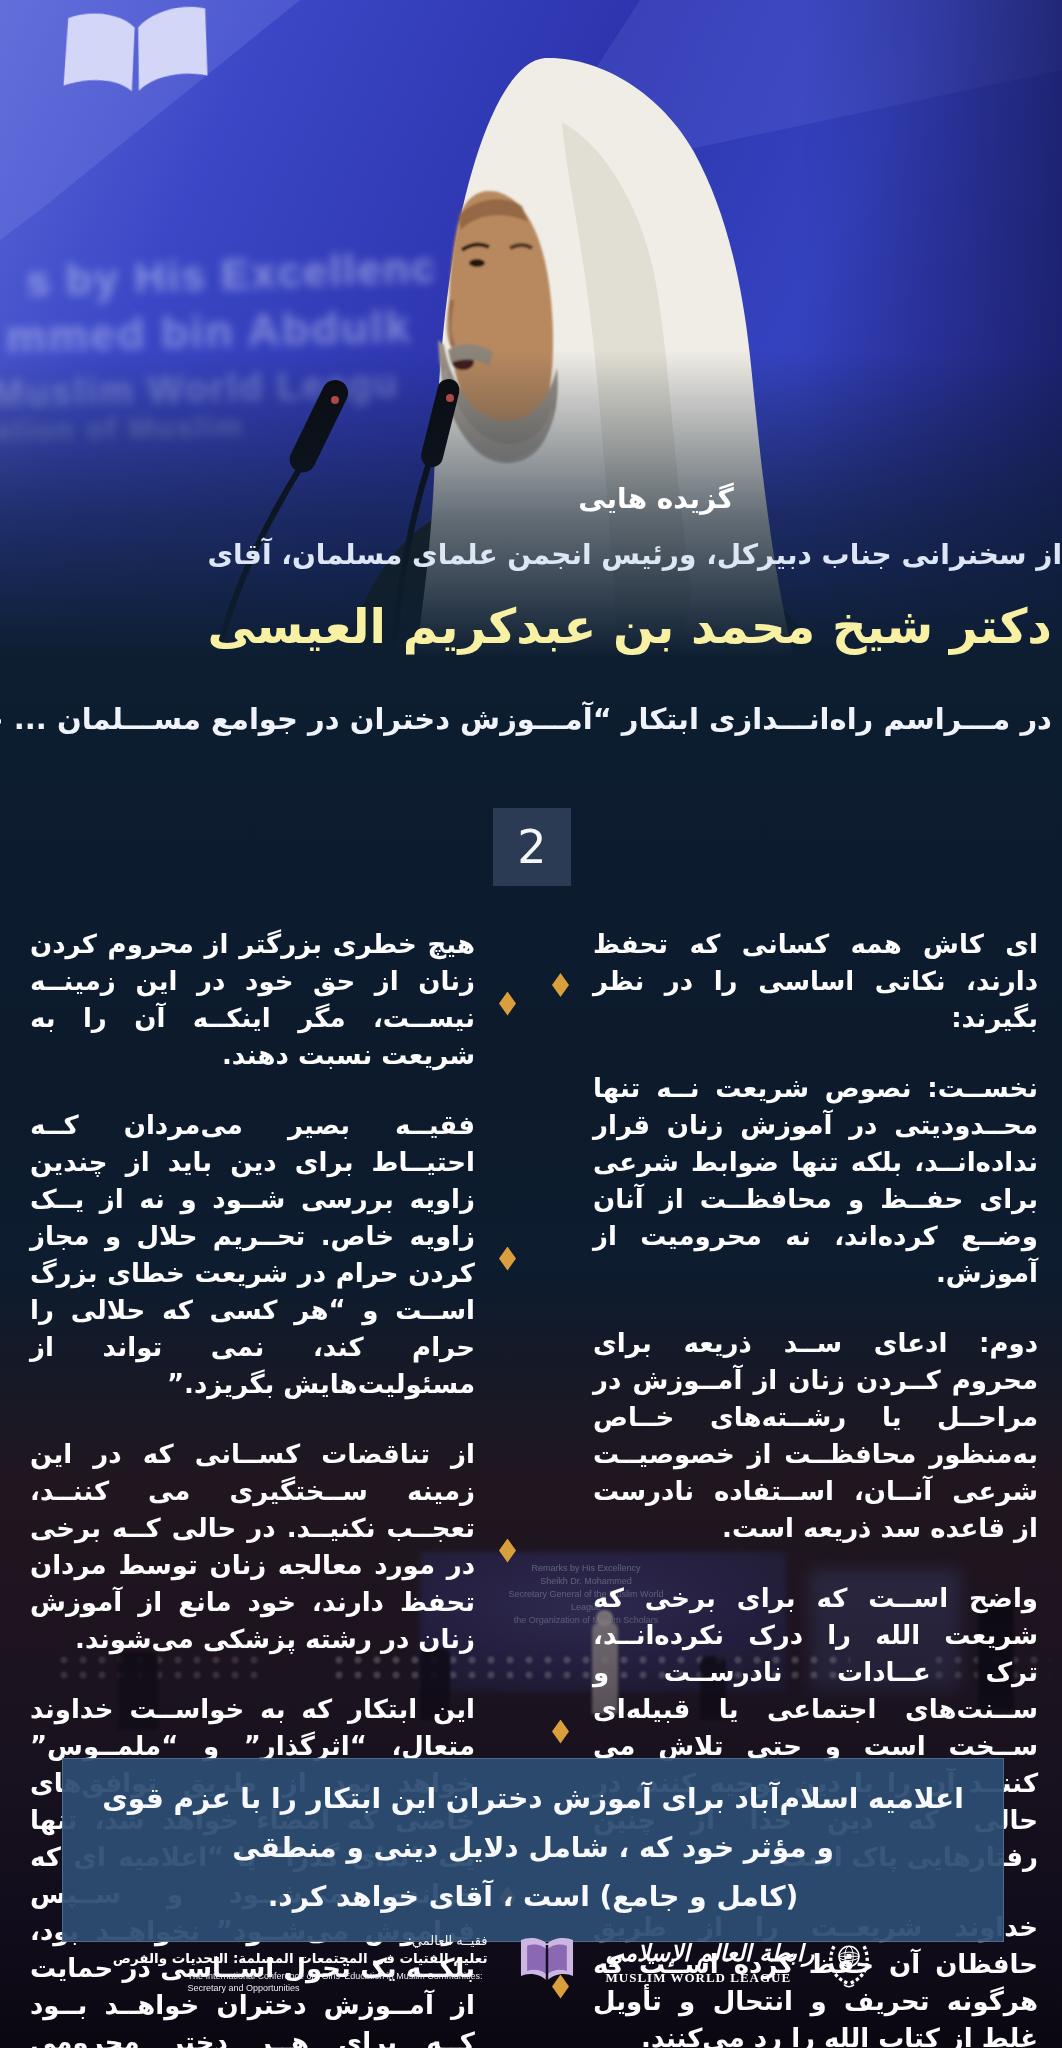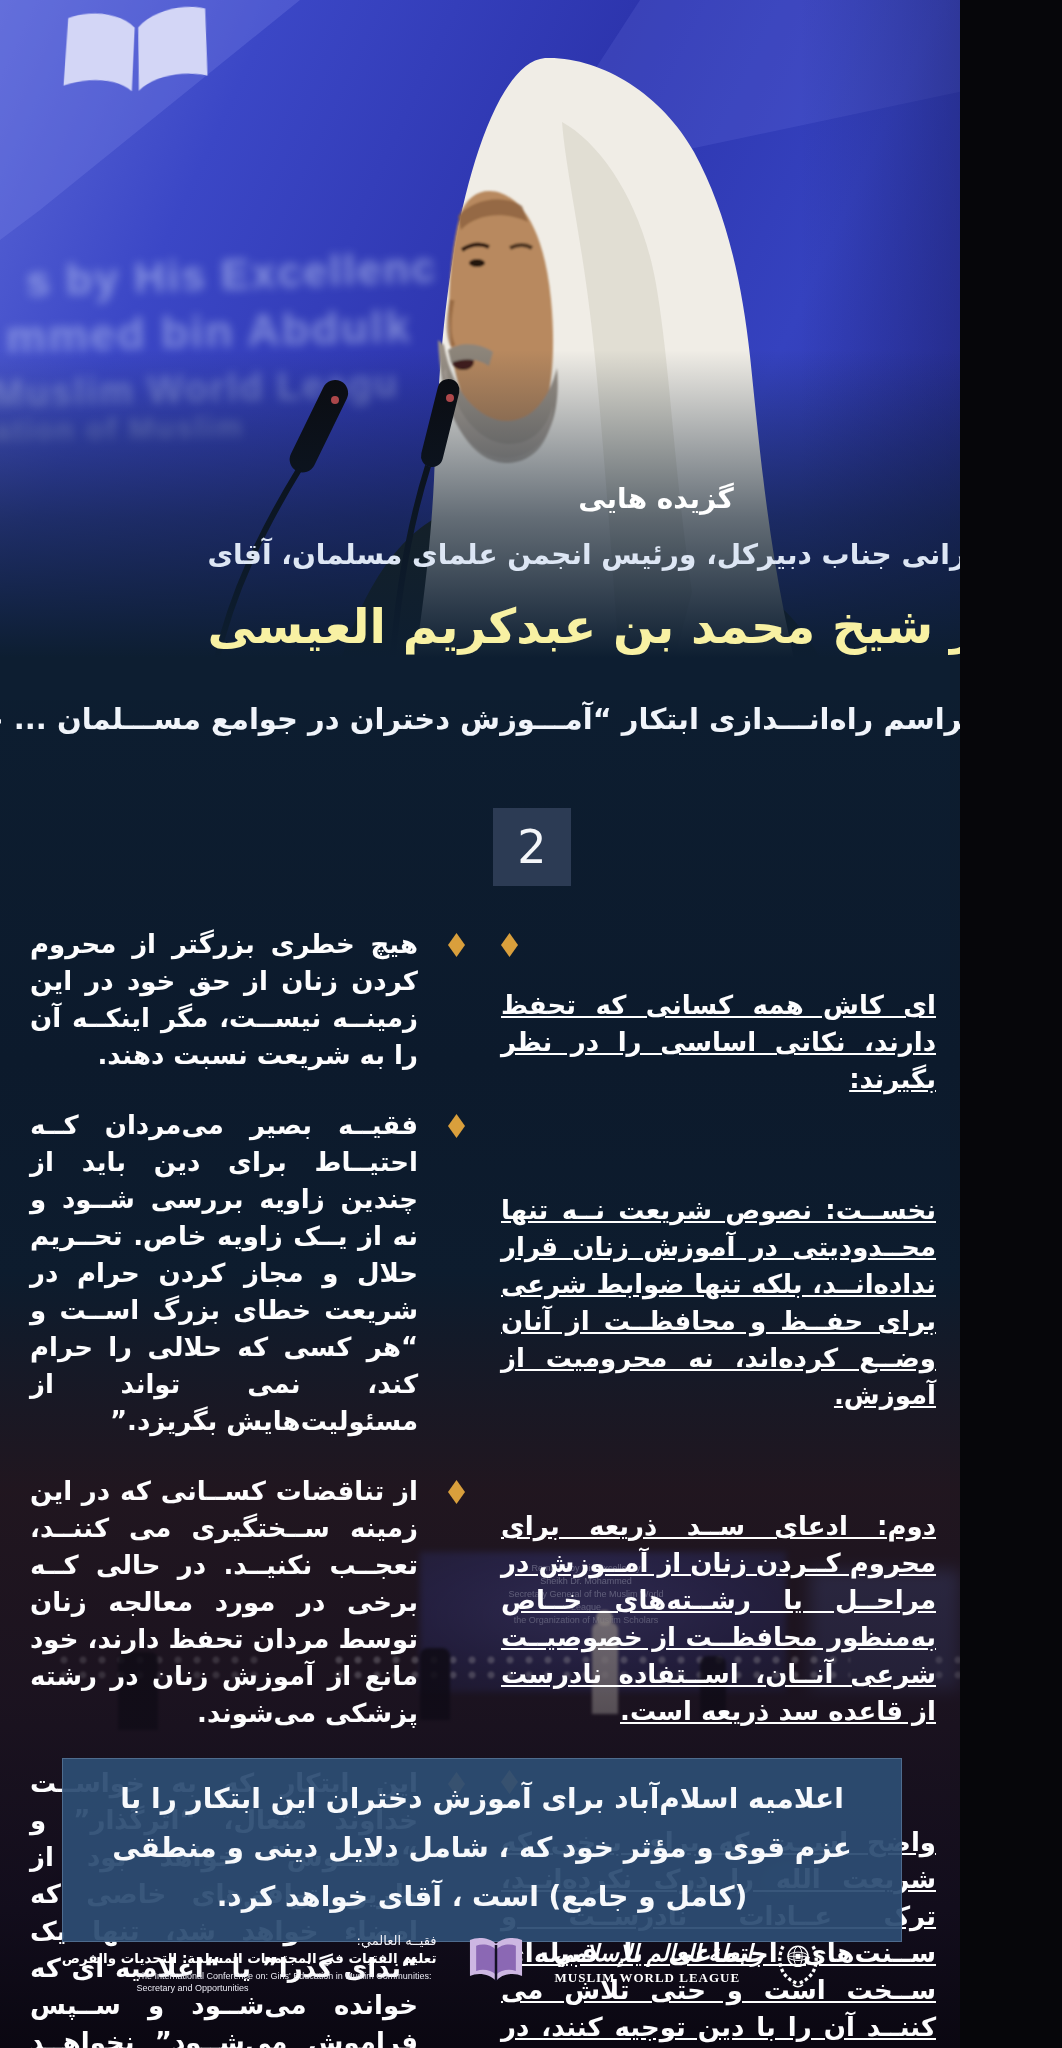--- a/index.html
+++ b/index.html
@@ -1,17 +1,17 @@
 <!DOCTYPE html>
 <html><head>
 <meta charset="utf-8">
 <style>
   html,body{margin:0;padding:0;background:#06060a;}
   .poster{
-    position:relative;width:960px;height:2048px;overflow:hidden;
+    position:relative;width:1062px;height:2048px;overflow:hidden;
     background:linear-gradient(180deg,#0d1e31 620px,#0c1a2c 1060px,#0d1c2e 1280px);
     font-family:"DejaVu Sans",sans-serif;color:#fff;
   }
   
   .hero{position:absolute;top:0;left:0;width:1062px;height:700px;
     background:linear-gradient(115deg,#5a66d6 0%,#3b47c6 20%,#2d35ae 46%,#3542bf 68%,#272c96 100%);}
   .bl{position:absolute;color:#c9d4f8;font-weight:700;font-family:"Liberation Sans",sans-serif;
     filter:blur(5px);letter-spacing:2px;white-space:nowrap;}
   .bl1{left:26px;top:250px;font-size:43px;opacity:.55;transform:rotate(-2deg);}
   .bl2{left:6px;top:306px;font-size:45px;opacity:.5;transform:rotate(-1.5deg);}
@@ -59,22 +59,22 @@
   .fig-d2{left:978px;top:330px;width:36px;height:110px;background:#040409;opacity:.9;}
   .fig-d3{left:118px;top:382px;width:40px;height:78px;background:#06060b;opacity:.8;}
   .fig-d4{left:700px;top:386px;width:26px;height:64px;background:#05050a;opacity:.8;}
   .crowd{position:absolute;left:0;top:540px;width:1062px;height:238px;}
   .head{position:absolute;border-radius:50%;background:#070510;filter:blur(7px);}
   .kef{position:absolute;border-radius:50%;background:#d8d2c6;filter:blur(5px);opacity:.5;}
   
   .columns{position:absolute;left:30px;right:24px;top:926px;z-index:6;
     display:flex;flex-direction:row-reverse;justify-content:space-between;gap:36px;}
   .col{width:486px;}
-  .item{display:flex;gap:30px;margin-bottom:33px;}
-  .col-right .item{flex-direction:column;text-decoration:underline;}
+  .item{display:flex;gap:24px;margin-bottom:33px;align-items:center;}
+  .col-right .item{flex-direction:row;}
   .col-left .item{flex-direction:row-reverse;}
   .diamond{width:17px;height:24px;flex-shrink:0;margin-top:7px;background:#d99f3c;
     clip-path:polygon(50% 0,100% 50%,50% 100%,0 50%);}
   .item.nobullet .diamond{visibility:hidden;}
   .qtext{margin:0;flex:1;direction:rtl;text-align:justify;text-align-last:right;
     font-size:26px;line-height:37px;font-weight:700;color:#fdfdfe;}
   
   .note-box{position:absolute;left:62px;right:58px;top:1758px;z-index:7;
     background:rgba(45,76,115,.94);border:1px solid rgba(160,190,220,.3);
     padding:15px 30px 20px;direction:rtl;text-align:center;

